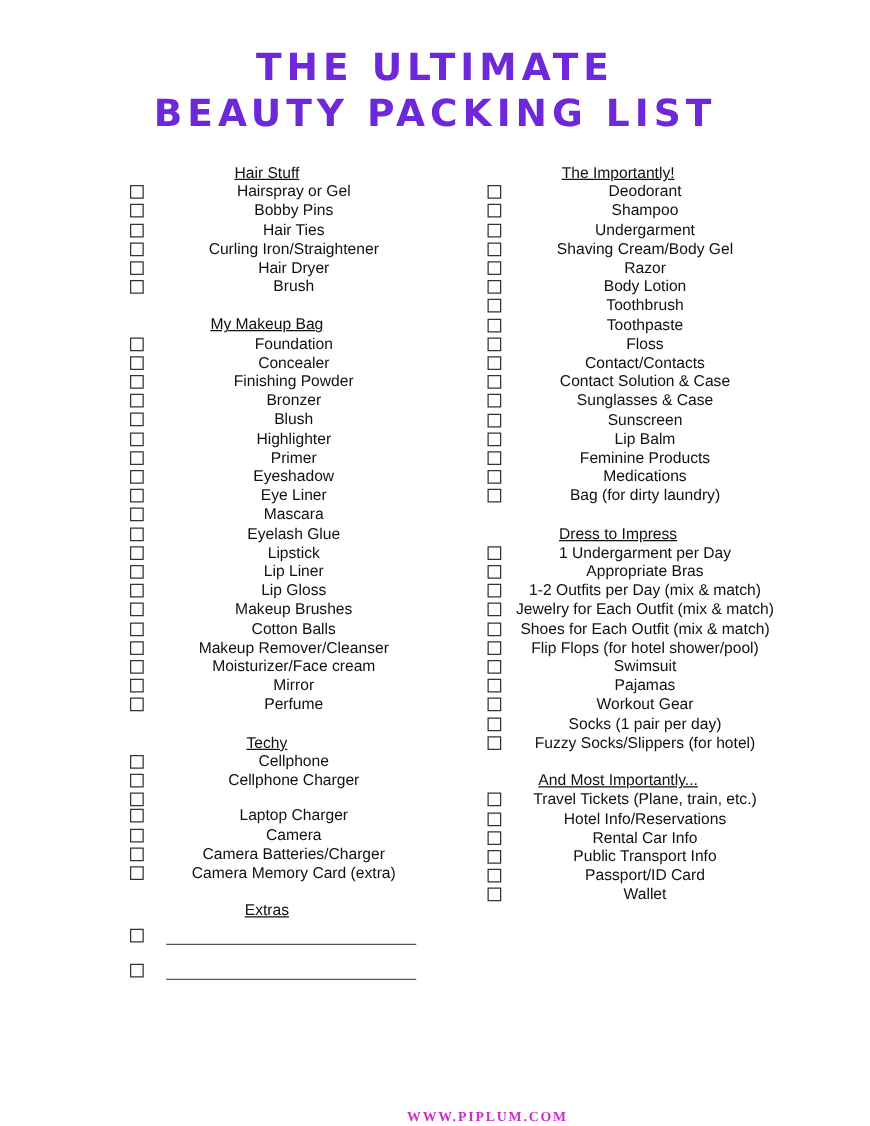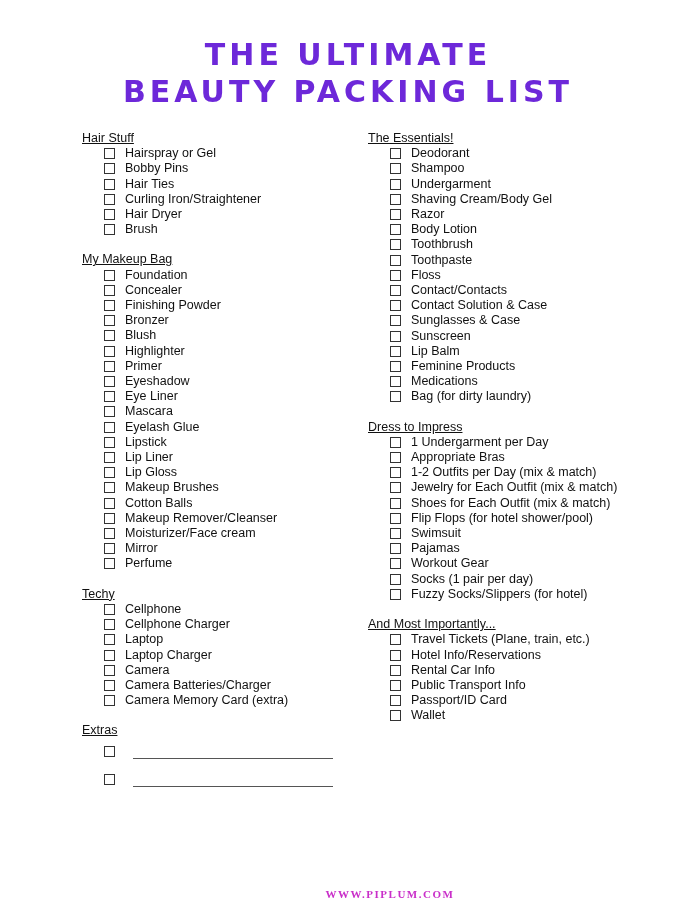--- a/index.html
+++ b/index.html
@@ -3,21 +3,21 @@
 <meta charset="utf-8">
 <style>
   html, body { margin: 0; padding: 0; background: #ffffff; }
   body { width: 696px; height: 901px; position: relative; overflow: hidden;
          font-family: "Liberation Sans", sans-serif; color: #111; }
   .title { position: absolute; left: 0; width: 696px; text-align: center;
            font-family: "DejaVu Sans", sans-serif; font-weight: bold;
            color: #6d28d9; letter-spacing: 4px; font-size: 30px; line-height: 36px; }
   .title.l1 { top: 37px; }
   .title.l2 { top: 74px; }
-  .col { position: absolute; top: 131px; }
+  .col { position: absolute; top: 131px; text-align: center; }
   .col.left { left: 82px; }
   .col.right { left: 368px; }
   .section { margin-bottom: 15px; }
   .heading { font-size: 12.5px; text-decoration: underline; line-height: 15.2px; }
   .item { display: flex; align-items: flex-start; font-size: 12.5px; line-height: 15.2px;
           padding-left: 22px; }
   .cb { width: 9px; height: 9px; border: 1px solid #333; margin-top: 2px; margin-right: 10px; flex: none; }
   .item .txt { width: 220px; }
   .col.right .item .txt { width: 210px; }
   .blank-row { display: flex; align-items: flex-end; padding-left: 22px; height: 22px; }
@@ -149,21 +149,20 @@
       <div class="item">
         <span class="cb"></span>
         <span class="txt">Cellphone</span>
       </div>
       <div class="item">
         <span class="cb"></span>
         <span class="txt">Cellphone Charger</span>
       </div>
       <div class="item">
         <span class="cb"></span>
-        <span class="txt">Laptop</span>
       </div>
       <div class="item">
         <span class="cb"></span>
         <span class="txt">Laptop Charger</span>
       </div>
       <div class="item">
         <span class="cb"></span>
         <span class="txt">Camera</span>
       </div>
       <div class="item">
@@ -182,21 +181,21 @@
         <span class="blank-line"></span>
       </div>
       <div class="blank-row" style="margin-top: 6px;">
         <span class="cb"></span>
         <span class="blank-line"></span>
       </div>
     </div>
   </div>
 <div class="col right" id="rightCol">
     <div class="section">
-      <div class="heading">The Essentials!</div>
+      <div class="heading">The Importantly!</div>
       <div class="item">
         <span class="cb"></span>
         <span class="txt">Deodorant</span>
       </div>
       <div class="item">
         <span class="cb"></span>
         <span class="txt">Shampoo</span>
       </div>
       <div class="item">
         <span class="cb"></span>

